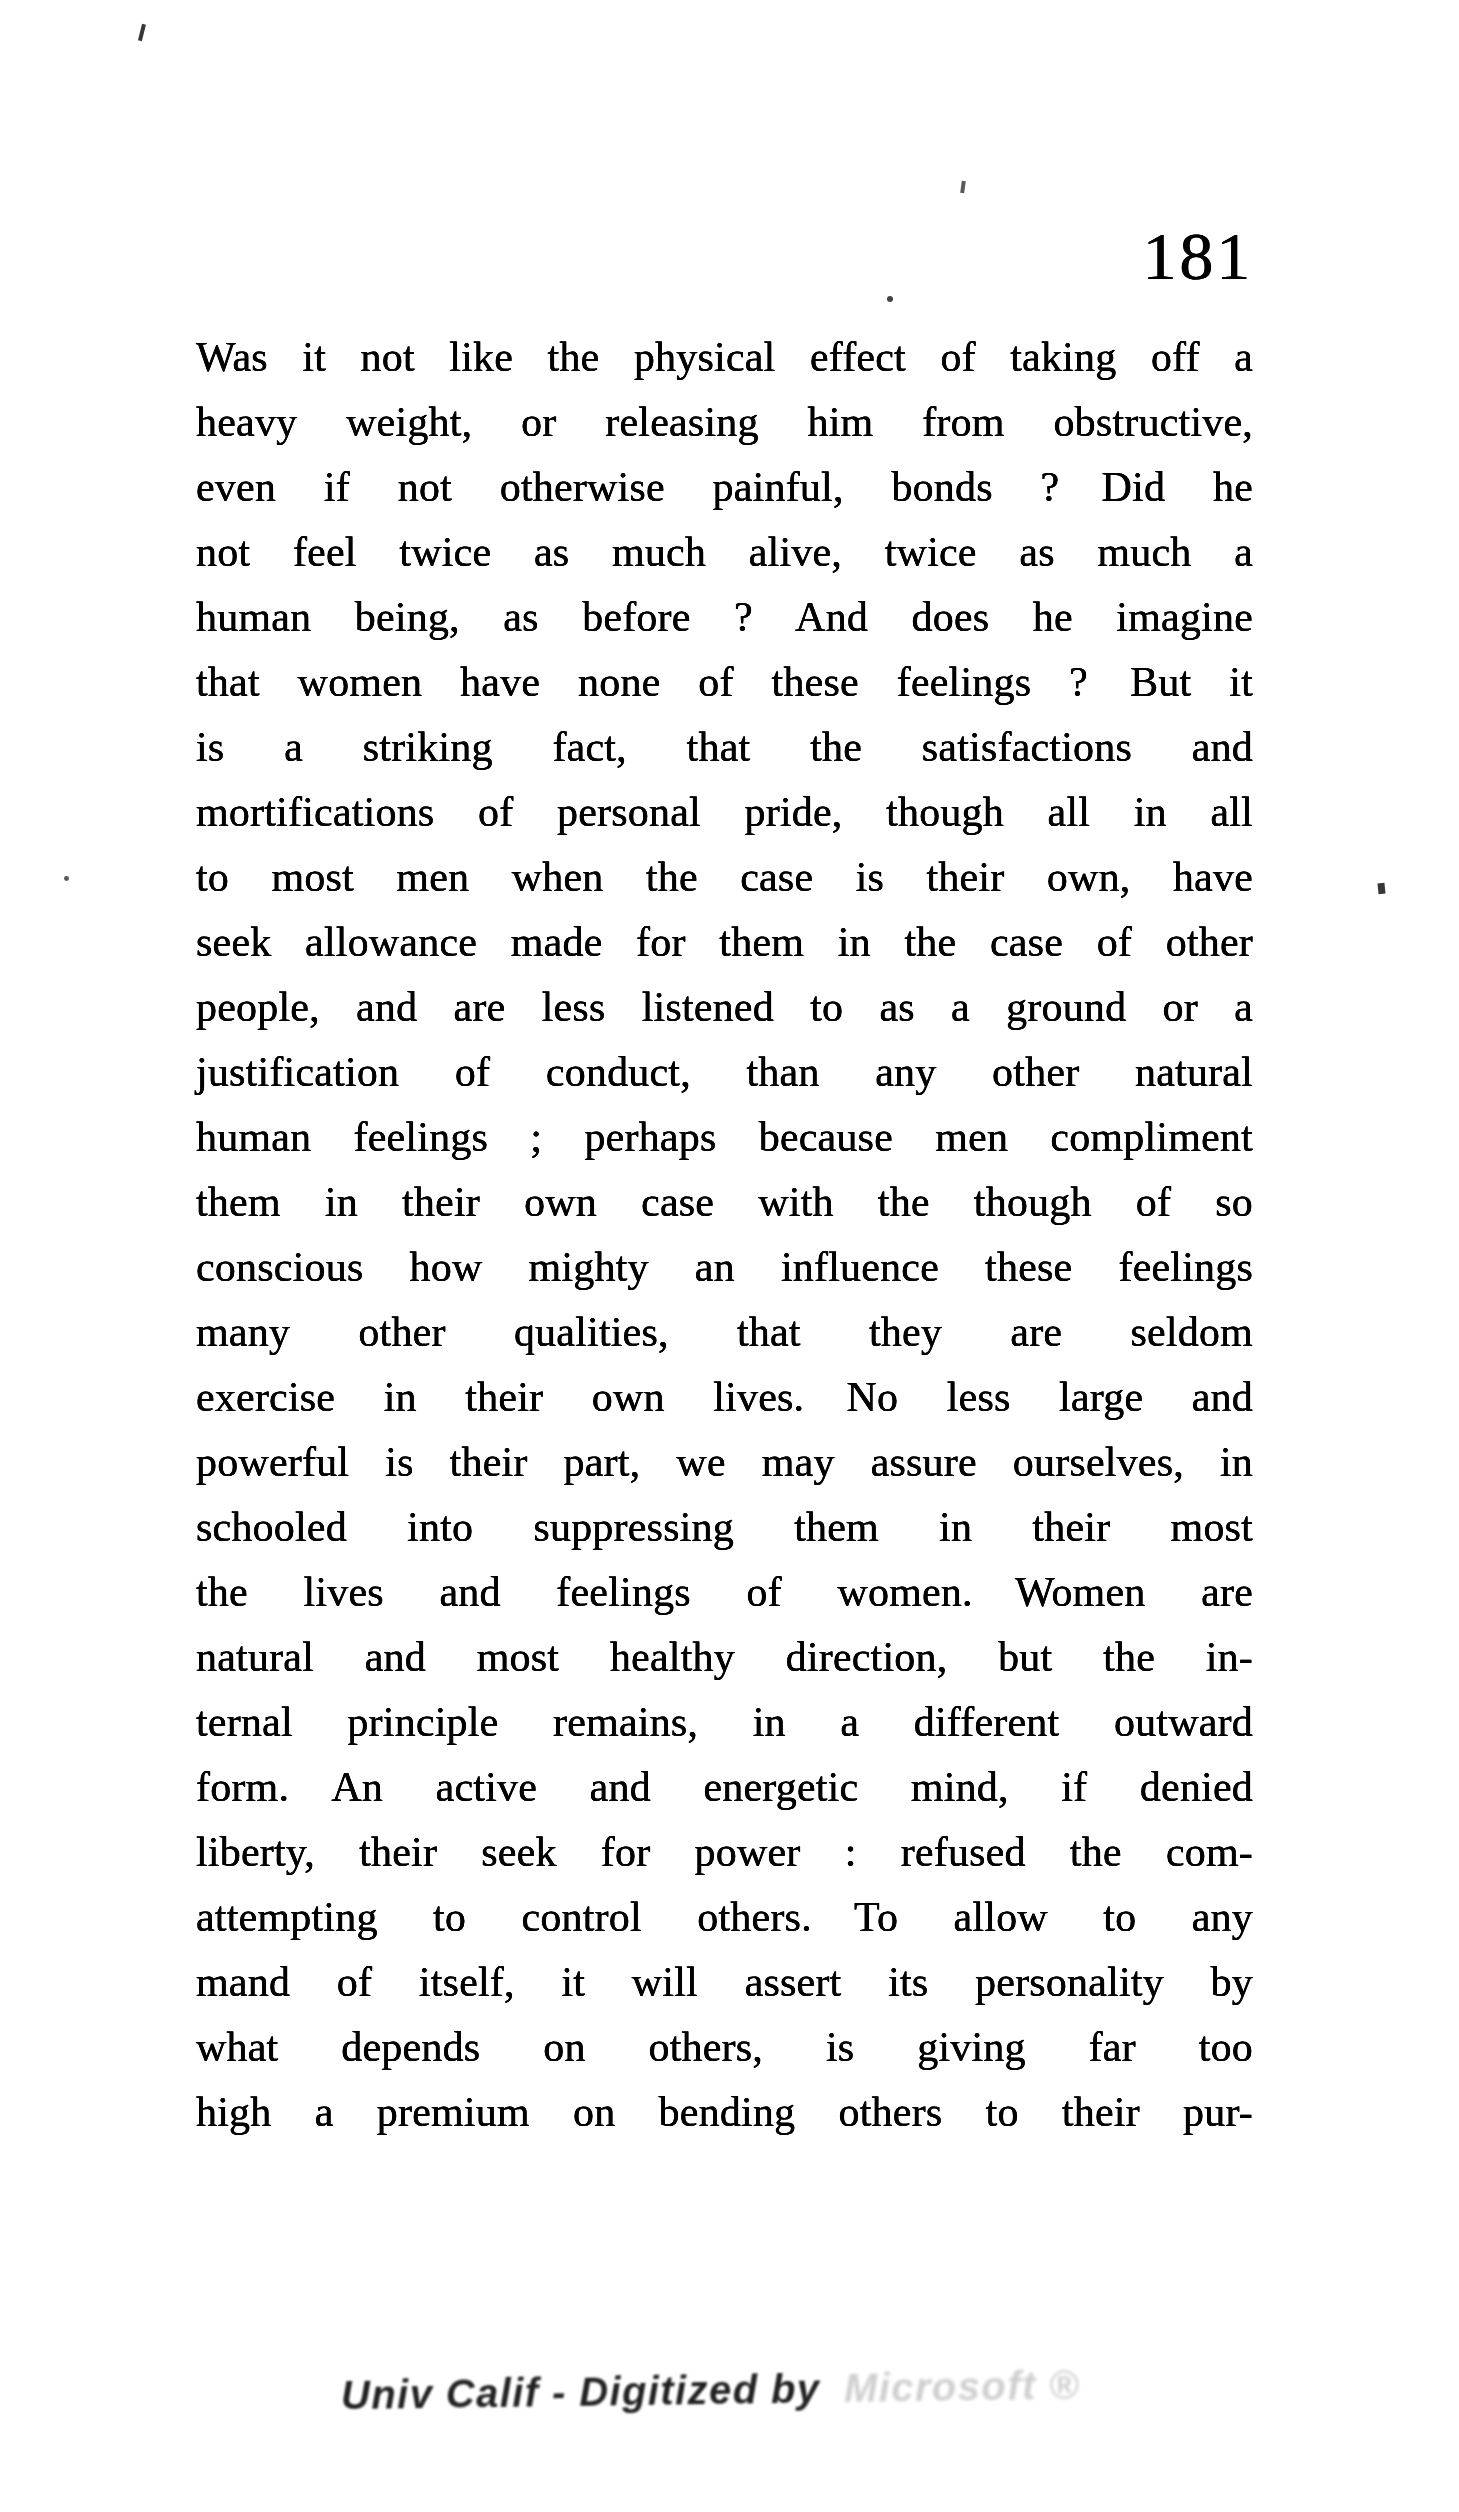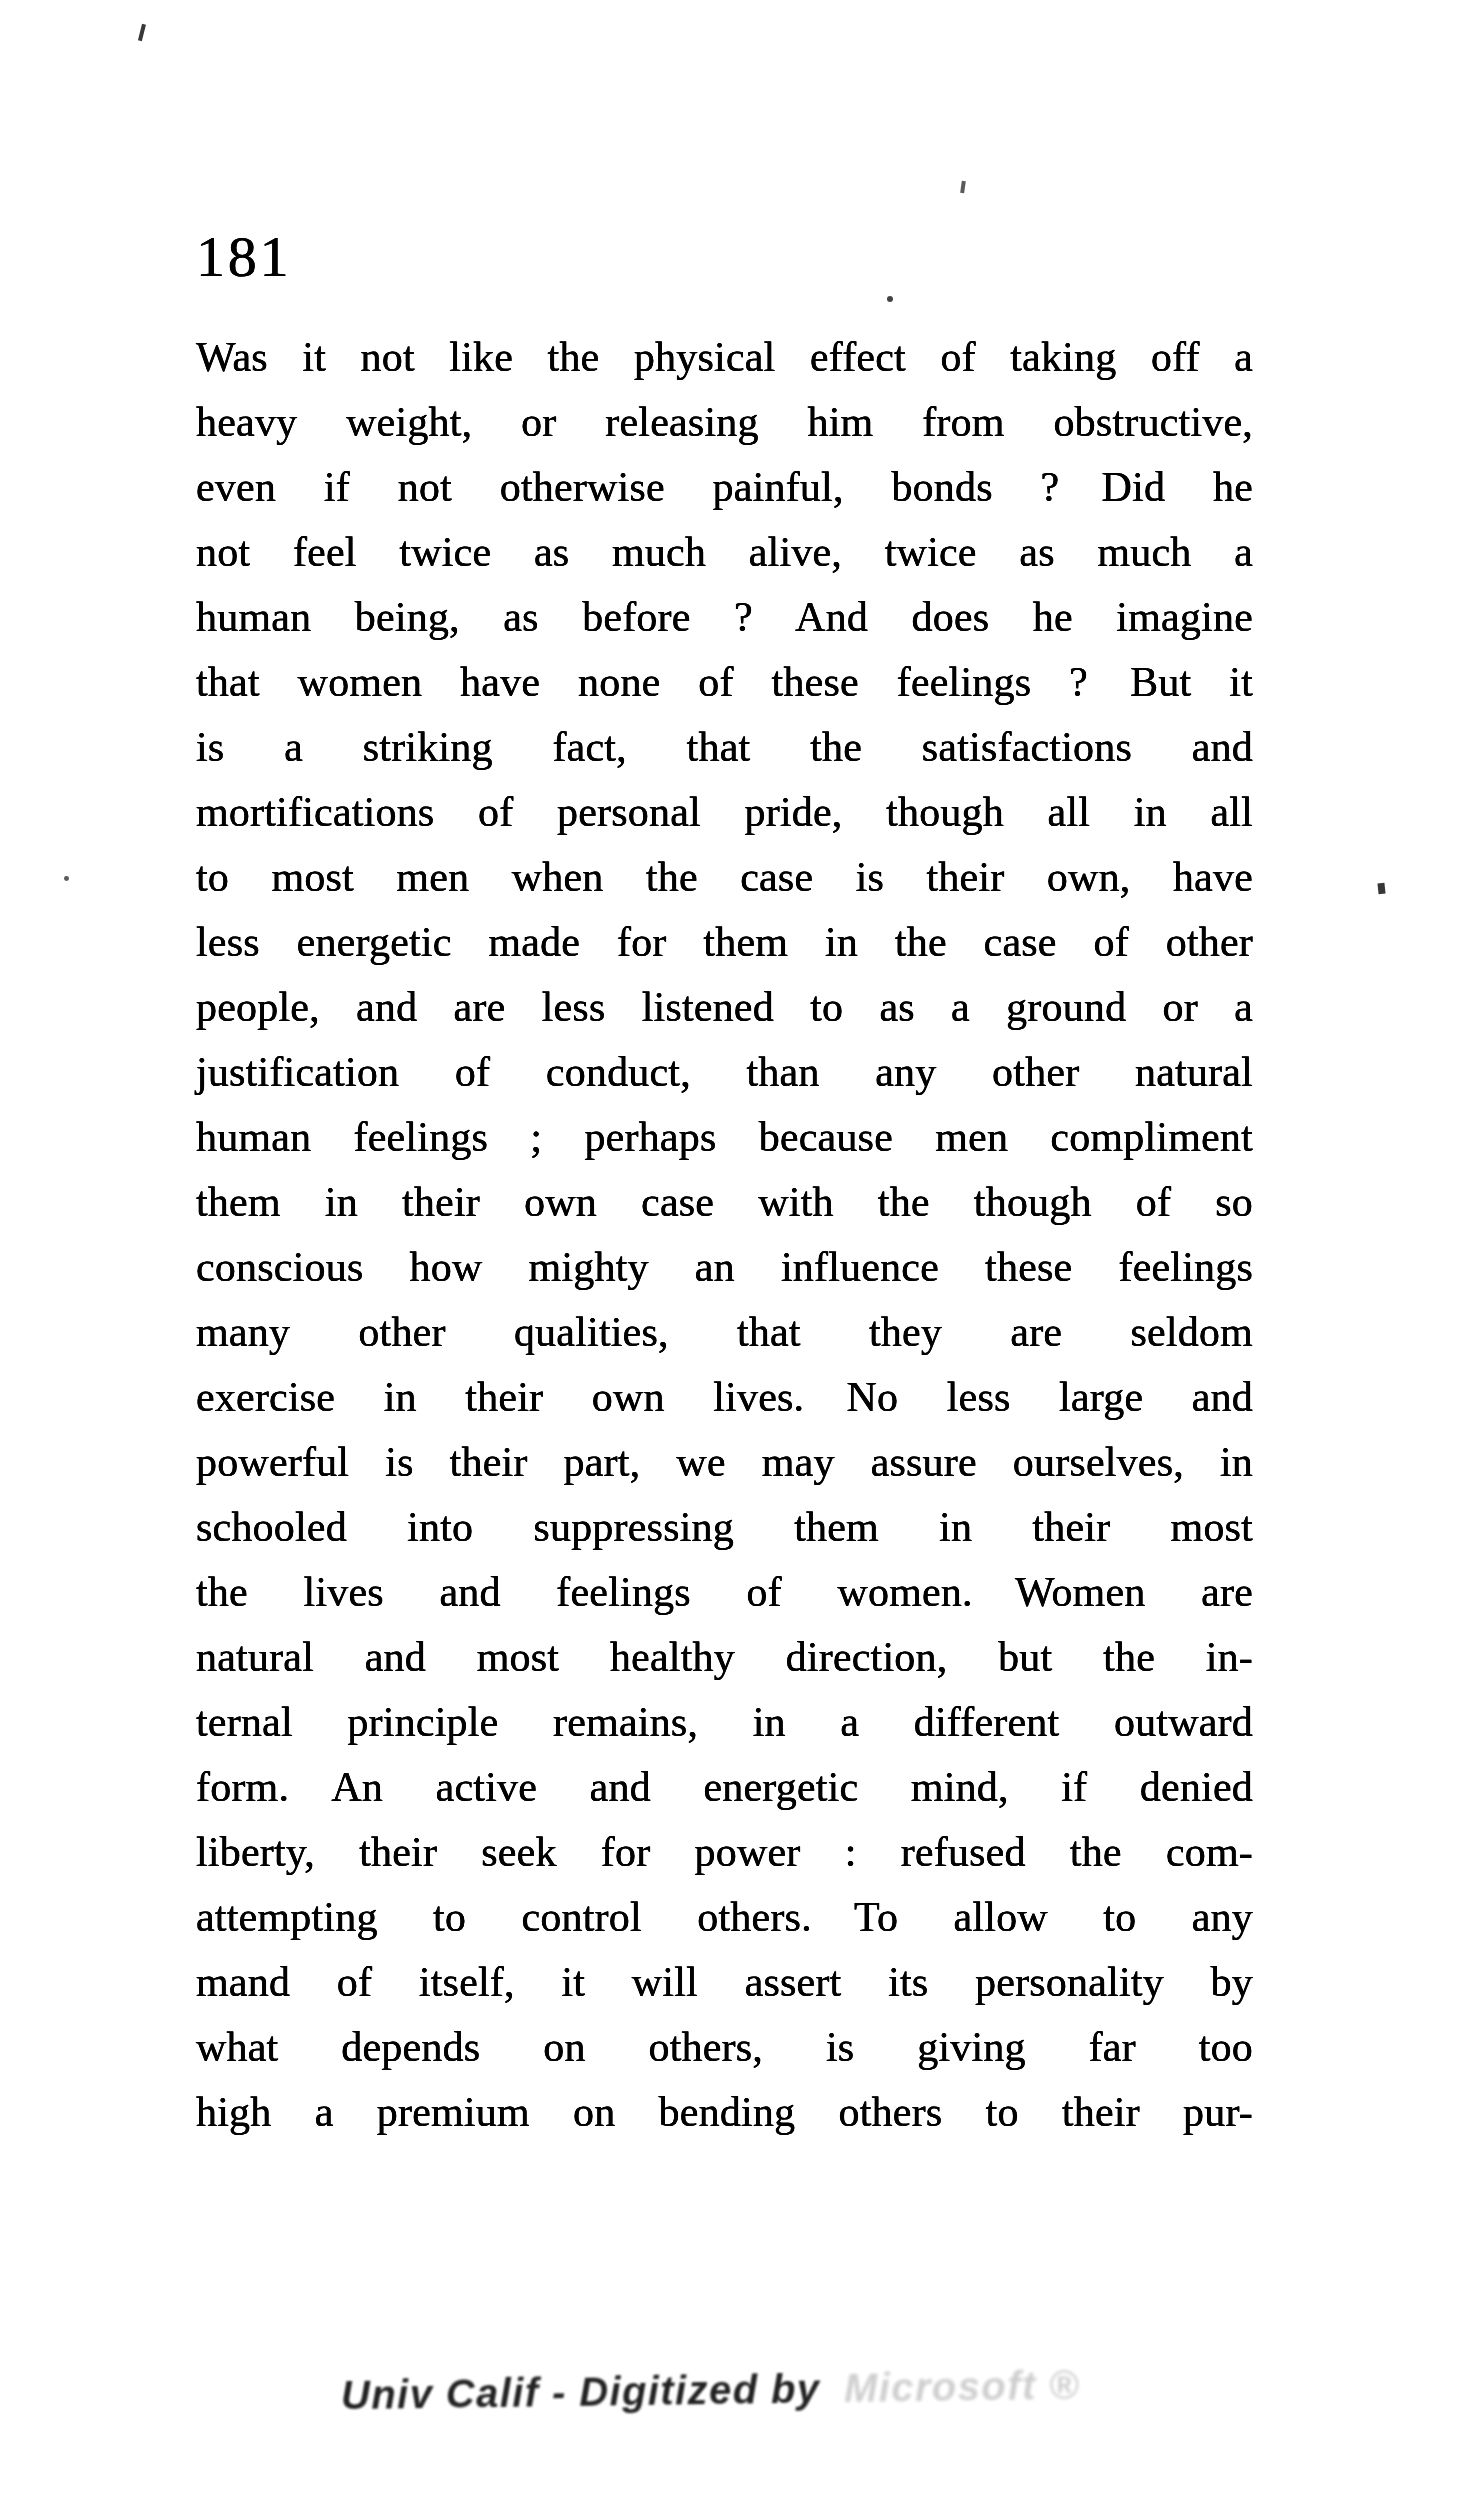--- a/index.html
+++ b/index.html
@@ -17,22 +17,22 @@
   }
   .page {
     position: absolute;
     inset: 0;
   }
   .page-number {
     position: absolute;
     top: 231px;
     left: 196px;
     width: 1057px;
-    text-align: left;
-    font-size: 58px;
+    text-align: right;
+    font-size: 68px;
     line-height: 51px;
     letter-spacing: 2.8px;
     text-shadow: 0.3px 0 #000, -0.3px 0 #000;
   }
   .body-text {
     position: absolute;
     top: 325px;
     left: 196px;
     width: 1057px;
     font-size: 42px;
@@ -88,21 +88,21 @@
   <div class="body-text">
       <div class="line">Was it not like the physical effect of taking off a</div>
       <div class="line">heavy weight, or releasing him from obstructive,</div>
       <div class="line">even if not otherwise painful, bonds ? Did he</div>
       <div class="line">not feel twice as much alive, twice as much a</div>
       <div class="line">human being, as before ? And does he imagine</div>
       <div class="line">that women have none of these feelings ? But it</div>
       <div class="line">is a striking fact, that the satisfactions and</div>
       <div class="line">mortifications of personal pride, though all in all</div>
       <div class="line">to most men when the case is their own, have</div>
-      <div class="line">less energetic made for them in the case of other</div>
+      <div class="line">seek allowance made for them in the case of other</div>
       <div class="line">people, and are less listened to as a ground or a</div>
       <div class="line">justification of conduct, than any other natural</div>
       <div class="line">human feelings ; perhaps because men compliment</div>
       <div class="line">them in their own case with the though of so</div>
       <div class="line">conscious how mighty an influence these feelings</div>
       <div class="line">many other qualities, that they are seldom</div>
       <div class="line">exercise in their own lives. No less large and</div>
       <div class="line">powerful is their part, we may assure ourselves, in</div>
       <div class="line">schooled into suppressing them in their most</div>
       <div class="line">the lives and feelings of women. Women are</div>

